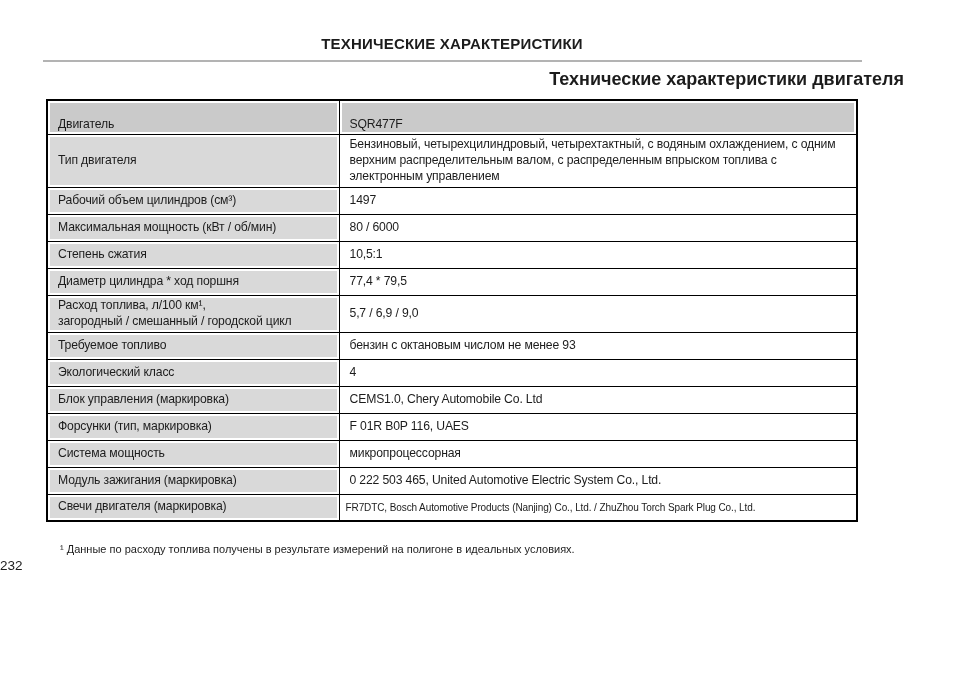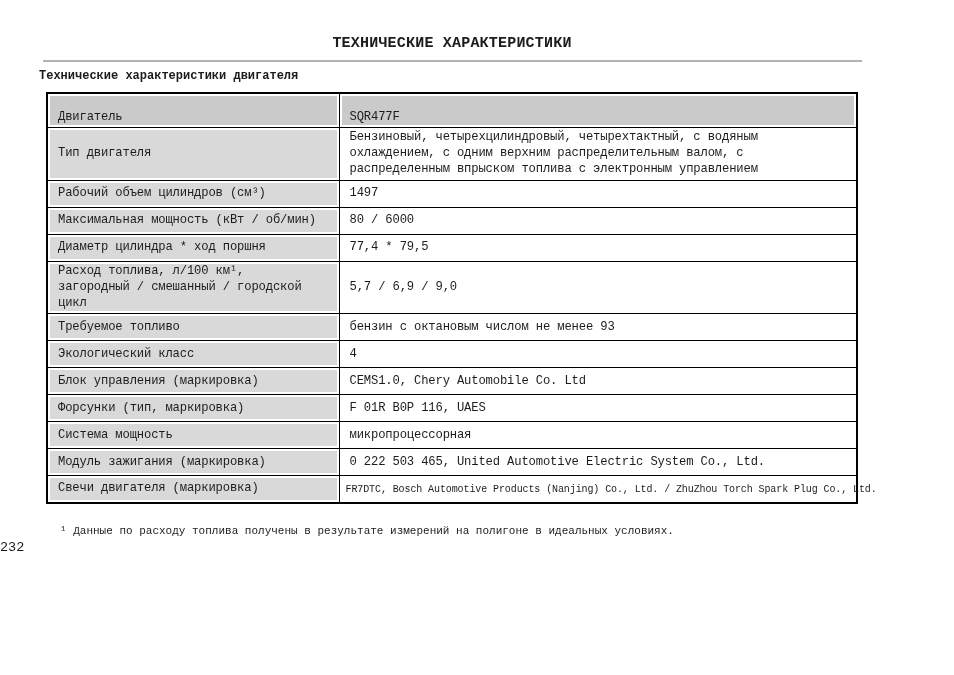--- a/index.html
+++ b/index.html
@@ -2,40 +2,39 @@
 <html style="--text: #1c1c1c; --border: #000000; --rule: #b3b3b3; --header_bg: #cacaca; --label_bg: #d9d9d9;"><head>
 <meta charset="utf-8">
 <style>
   * { margin: 0; padding: 0; box-sizing: border-box; }
   html, body {
     width: 954px; height: 675px;
     background: #ffffff;
     font-family: "Liberation Sans", sans-serif;
     color: var(--text, #1c1c1c);
   }
-  .page { position: relative; width: 904px; height: 675px; overflow: hidden; font-family: Liberation Mono, monospace; }
+  .page { position: relative; width: 904px; height: 675px; overflow: hidden; }
 
   .title {
     padding-top: 35px;
     text-align: center;
     font-size: 15px;
     font-weight: bold;
     letter-spacing: 0.2px;
   }
   .rule {
     width: 819px;
     margin: 8px auto 0 auto;
     border-top: 2px solid var(--rule, #b3b3b3);
   }
   .subtitle {
     margin-top: 7px;
-    text-align: left;
-    font-size: 12px;
+    text-align: right;
+    font-size: 18px;
     font-weight: bold;
-    margin-left: 39px;
   }
 
   table.spec-table {
     width: 812px;
     margin: 9px auto 0 auto;
     border-collapse: collapse;
     table-layout: fixed;
     border: 2px solid var(--border, #000000);
     font-size: 12.2px;
     letter-spacing: -0.15px;
@@ -102,20 +101,24 @@
       </tr>
       <tr class="r-std">
         <td class="lc">Рабочий объем цилиндров (см³)</td>
         <td class="vc">1497</td>
       </tr>
       <tr class="r-std">
         <td class="lc">Максимальная мощность (кВт / об/мин)</td>
         <td class="vc">80 / 6000</td>
       </tr>
       <tr class="r-std">
+        <td class="lc">Степень сжатия</td>
+        <td class="vc">10,5:1</td>
+      </tr>
+      <tr class="r-std">
         <td class="lc">Диаметр цилиндра * ход поршня</td>
         <td class="vc">77,4 * 79,5</td>
       </tr>
       <tr class="r-fuel">
         <td class="lc">Расход топлива, л/100 км¹,
 загородный / смешанный / городской цикл</td>
         <td class="vc">5,7 / 6,9 / 9,0</td>
       </tr>
       <tr class="r-std">
         <td class="lc">Требуемое топливо</td>

